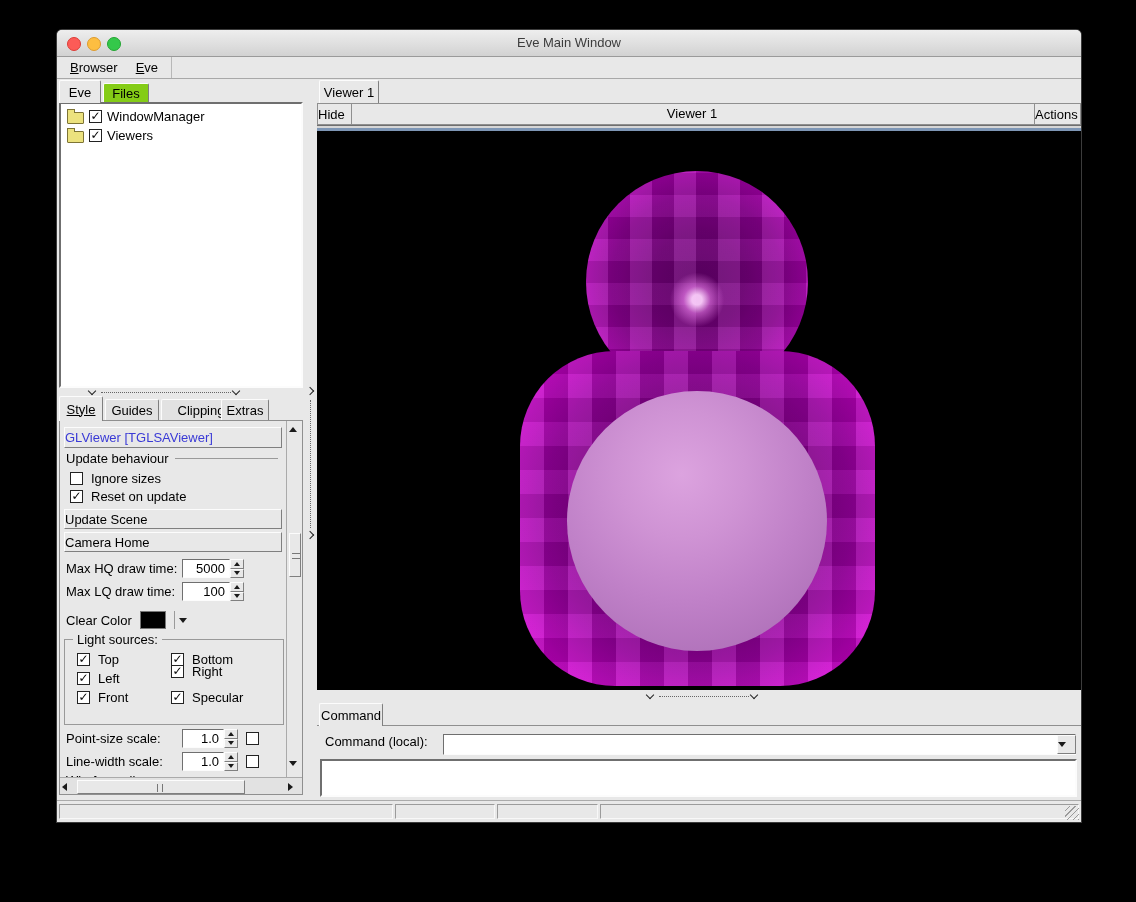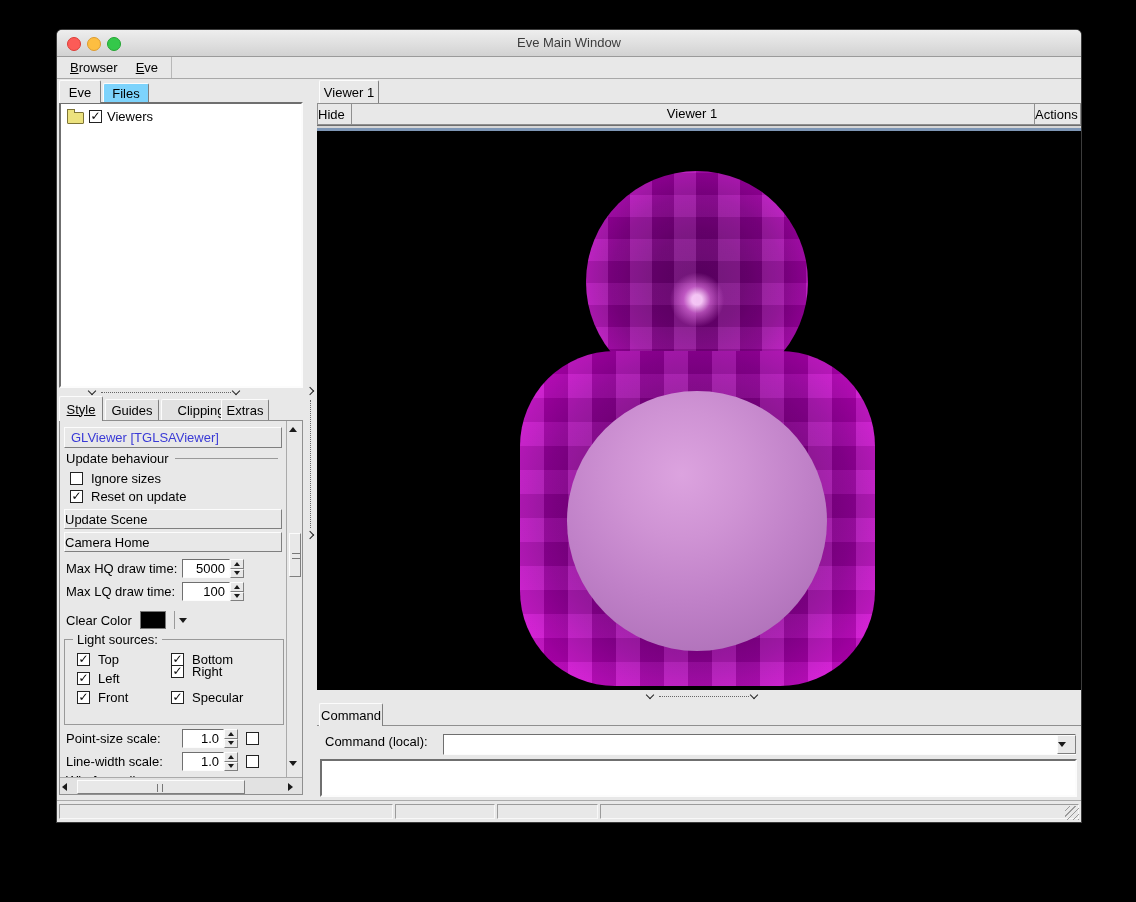--- a/index.html
+++ b/index.html
@@ -109,28 +109,33 @@
   <div class="menubar">
     <div class="menu-strip">
       <span class="menu-item">Browser</span>
       <span class="menu-item">Eve</span>
     </div>
   </div>
 
   <div class="tab active" style="left:2px; top:50px; width:42px; height:23px;">
       <span>Eve</span>
     </div>
-  <div class="tab" style="left:46px; top:53px; width:46px; height:20px; background:#7dd3fc;">
+  <div class="tab" style="left:46px; top:53px; width:46px; height:20px; background:#84cc16;">
       <span>Files</span>
     </div>
 
   <div class="abs sunkw" style="left:2px; top:72px; width:244px; height:286px; border-width:2px; padding-top:3px;">
     <div class="tree-row">
       <span class="folder"></span>
       <span class="cb checked"></span>
+      <span>WindowManager</span>
+    </div>
+    <div class="tree-row">
+      <span class="folder"></span>
+      <span class="cb checked"></span>
       <span>Viewers</span>
     </div>
   </div>
 
   <div class="abs" style="left:30px; top:358px; width:190px; height:9px;">
     <span class="chev-d abs" style="left:2px; top:0;"></span>
     <span class="dot-h abs" style="left:14px; top:4px; width:130px; border-top-color:#666;"></span>
     <span class="chev-d abs" style="left:146px; top:0;"></span>
   </div>
 
@@ -142,21 +147,21 @@
     </div>
   <div class="tab" style="left:104px; top:369px; width:80px; height:22px; background:#e2e2e2;">
       <span>Clipping</span>
     </div>
   <div class="tab" style="left:164px; top:369px; width:48px; height:22px; background:#e2e2e2;">
       <span>Extras</span>
     </div>
 
   <div class="abs" style="left:2px; top:390px; width:244px; height:375px; border:1px solid #8f8f8f; background:#e8e8e8; overflow:hidden;">
 
-    <div class="abs raised btn" style="left:4px; top:6px; width:218px; height:21px;padding-left:6px;">
+    <div class="abs raised btn" style="left:4px; top:6px; width:218px; height:21px;">
       <span class="link">GLViewer [TGLSAViewer]</span>
     </div>
 
     <div class="row" style="left:6px; top:30px; width:212px;">
       <span>Update behaviour</span>
       <span style="flex:1; border-top:1px solid #9a9a9a; margin-left:6px;"></span>
     </div>
     <div class="row" style="left:10px; top:50px; gap:8px;">
       <span class="cb"></span>
       <span>Ignore sizes</span>

